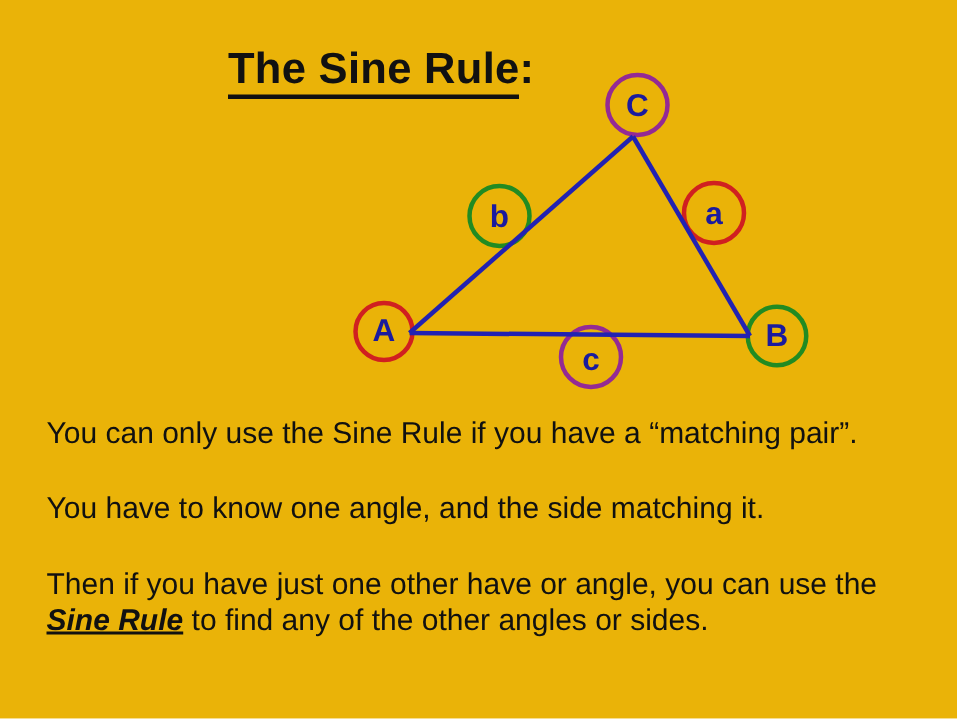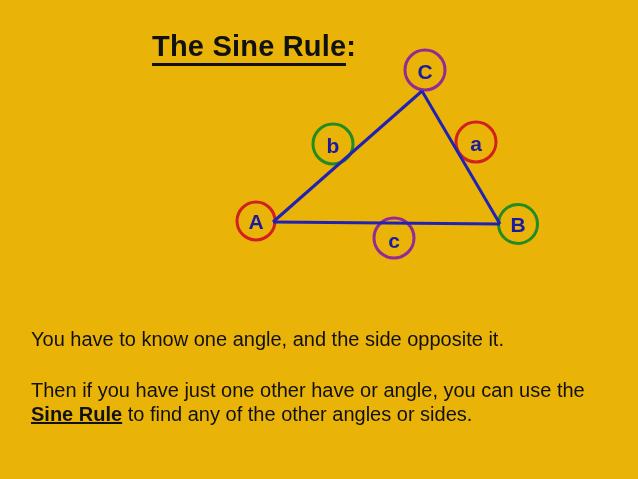--- a/index.html
+++ b/index.html
@@ -49,20 +49,21 @@
     font-size: 20px;
     line-height: 24px;
     color: #111111;
   }
   .para-1 { top: 277px; width: 600px; }
   .para-2 { top: 327px; width: 600px; }
   .para-3 { top: 378px; width: 560px; }
   .para .bold-underline {
     font-weight: bold;
     text-decoration: underline;
+    font-style: italic;
   }
 </style>
 </head>
 <body>
 
 <div class="slide">
 
   <div class="title">
     <span class="underlined">The Sine Rule</span><span>:</span>
   </div>
@@ -81,18 +82,19 @@
     <line x1="273" y1="222" x2="500" y2="224" stroke-width="3" stroke="#2222b2"></line>
 
     <text x="256" y="221" dominant-baseline="central" fill="#1b1b9e">A</text>
     <text x="518" y="224" dominant-baseline="central" fill="#1b1b9e">B</text>
     <text x="425" y="71" dominant-baseline="central" fill="#1b1b9e">C</text>
     <text x="476" y="143" dominant-baseline="central" fill="#1b1b9e">a</text>
     <text x="333" y="145" dominant-baseline="central" fill="#1b1b9e">b</text>
     <text x="394" y="240" dominant-baseline="central" fill="#1b1b9e">c</text>
   </svg>
 
+  <p class="para para-1">You can only use the Sine Rule if you have a “matching pair”.</p>
 
-  <p class="para para-2">You have to know one angle, and the side opposite it.</p>
+  <p class="para para-2">You have to know one angle, and the side matching it.</p>
 
   <p class="para para-3"><span>Then if you have just one other have or angle, you can use the </span><span class="bold-underline">Sine Rule</span><span> to find any of the other angles or sides.</span></p>
 
 </div>
 
 </body></html>

